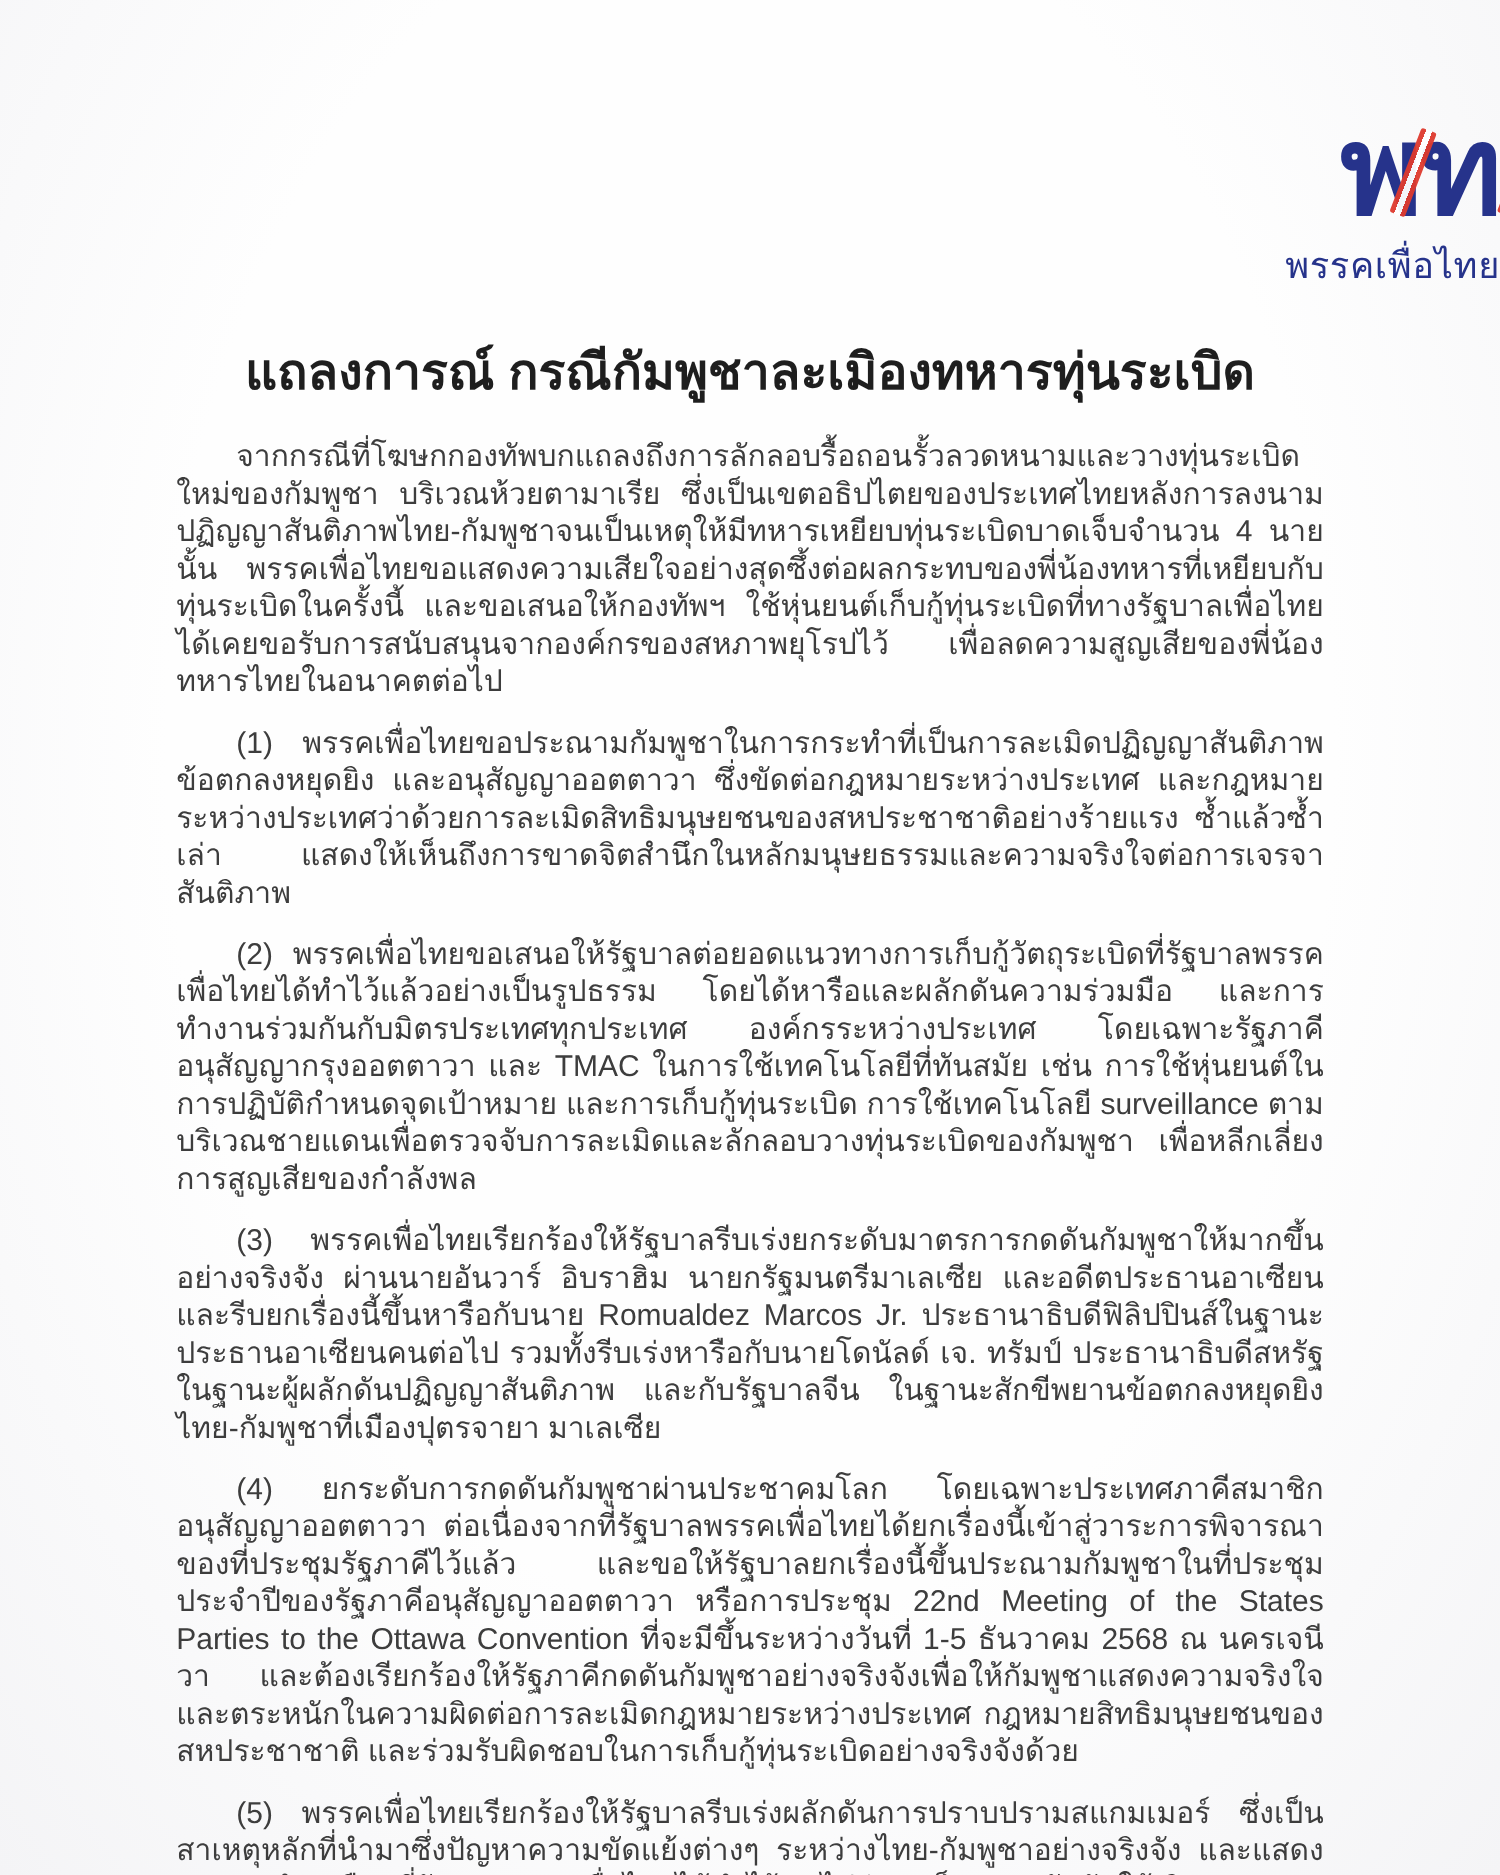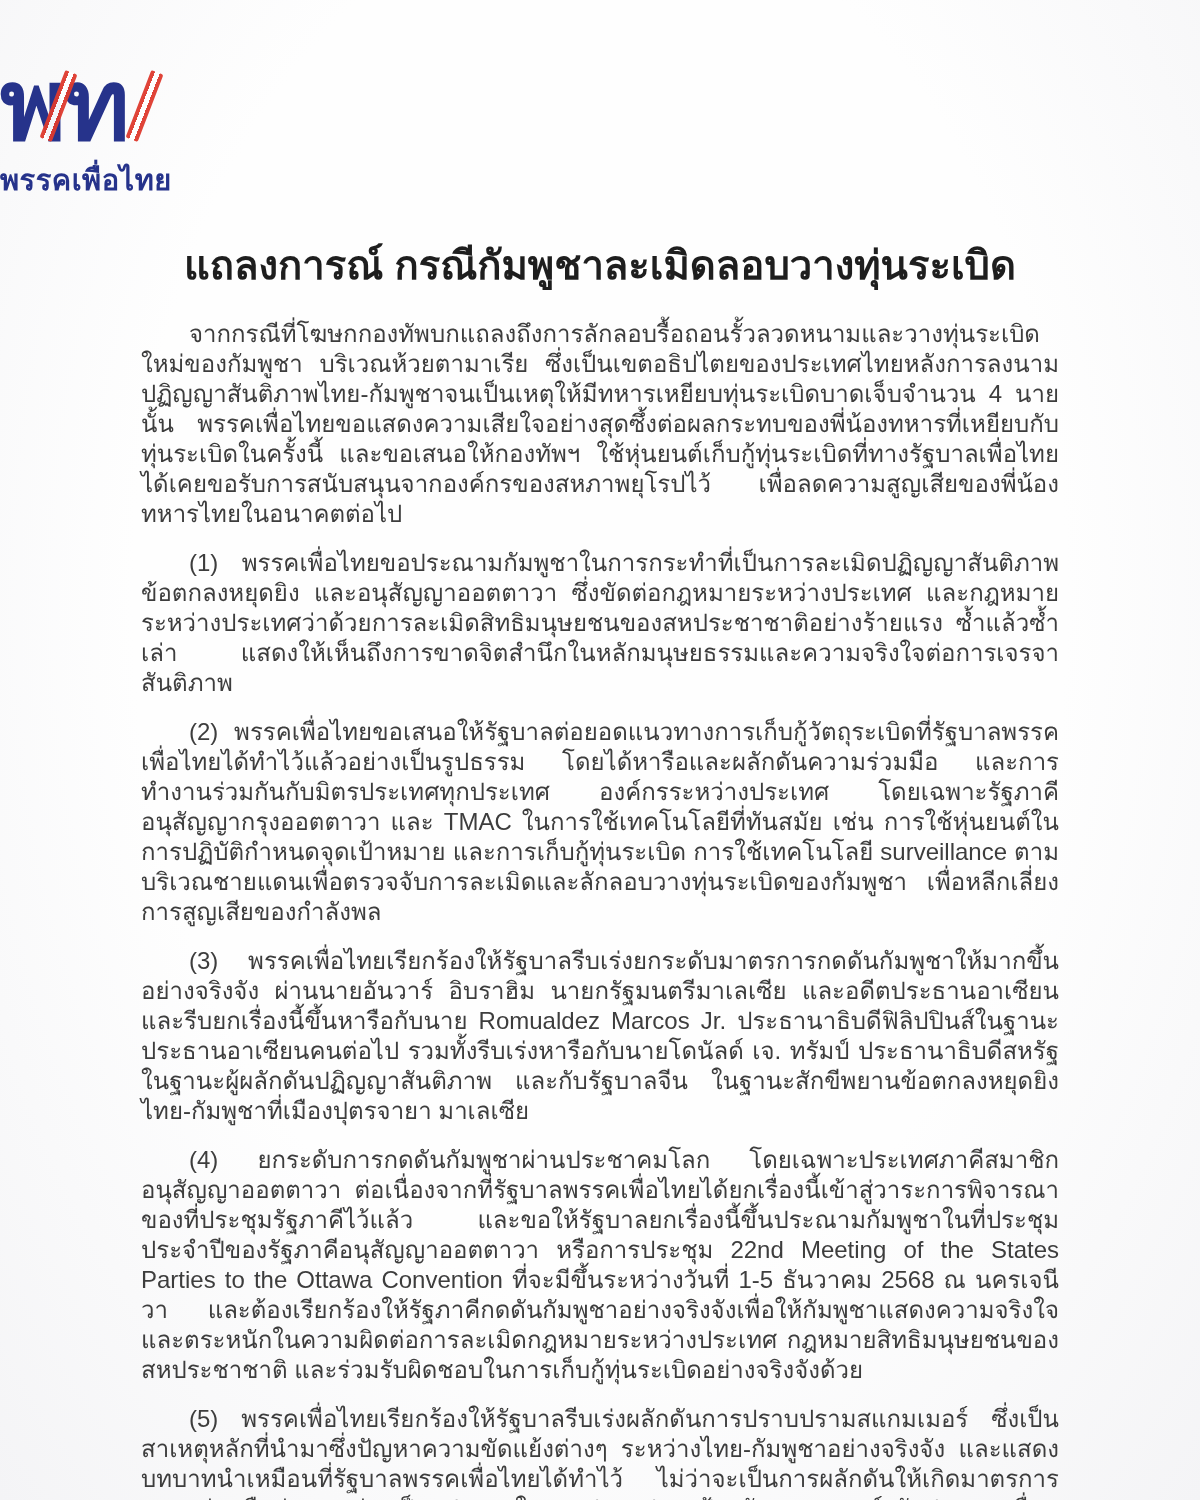--- a/index.html
+++ b/index.html
@@ -9,22 +9,22 @@
     font-family: "Liberation Sans", "DejaVu Sans", sans-serif;
     background: radial-gradient(ellipse at 50% 40%, #fefefe 55%, #f4f4f6 100%);
     overflow: hidden;
   }
   .page {
     position: relative;
     width: 1200px;
     height: 1500px;
   }
   .logo-block {
-    padding-top: 58px;
-    text-align: left;
+    padding-top: 90px;
+    text-align: right;
   }
   .logo-mark {
     position: relative;
     display: inline-block;
     font-size: 100px;
     line-height: 0.95;
     font-weight: 800;
     letter-spacing: -2px;
   }
   .flag-stripe {
@@ -35,21 +35,21 @@
     transform: rotate(21deg);
     background: linear-gradient(90deg,
       #de3a2e 0 4px, #ffffff 4px 9px, #de3a2e 9px 13px);
     border-radius: 2px;
     opacity: 0.95;
   }
   .flag-stripe.s1 { left: 52px; }
   .flag-stripe.s2 { left: 138px; }
   .party-name {
     font-size: 29px;
-    font-weight: 700;
+    font-weight: 400;
     margin-top: 4px;
     letter-spacing: 0.5px;
   }
   .doc-title {
     text-align: center;
     font-size: 40px;
     font-weight: 800;
     color: #1e1e1e;
     margin: 30px auto 6px auto;
     width: 1000px;
@@ -86,21 +86,21 @@
 
   <div class="logo-block">
     <div class="logo-mark" style="color:#26338b">
       <span>พท</span>
       <span class="flag-stripe s1"></span>
       <span class="flag-stripe s2"></span>
     </div>
     <div class="party-name" style="color:#26338b">พรรคเพื่อไทย</div>
   </div>
 
-  <h1 class="doc-title">แถลงการณ์ กรณีกัมพูชาละเมิดลอบวางทุ่นระเบิด</h1>
+  <h1 class="doc-title">แถลงการณ์ กรณีกัมพูชาละเมิองทหารทุ่นระเบิด</h1>
 
   <div class="content">
     <p>จากกรณีที่โฆษกกองทัพบกแถลงถึงการลักลอบรื้อถอนรั้วลวดหนามและวางทุ่นระเบิดใหม่ของกัมพูชา บริเวณห้วยตามาเรีย ซึ่งเป็นเขตอธิปไตยของประเทศไทยหลังการลงนามปฏิญญาสันติภาพไทย-กัมพูชาจนเป็นเหตุให้มีทหารเหยียบทุ่นระเบิดบาดเจ็บจำนวน 4 นายนั้น พรรคเพื่อไทยขอแสดงความเสียใจอย่างสุดซึ้งต่อผลกระทบของพี่น้องทหารที่เหยียบกับทุ่นระเบิดในครั้งนี้ และขอเสนอให้กองทัพฯ ใช้หุ่นยนต์เก็บกู้ทุ่นระเบิดที่ทางรัฐบาลเพื่อไทยได้เคยขอรับการสนับสนุนจากองค์กรของสหภาพยุโรปไว้ เพื่อลดความสูญเสียของพี่น้องทหารไทยในอนาคตต่อไป</p>
     <p>(1) พรรคเพื่อไทยขอประณามกัมพูชาในการกระทำที่เป็นการละเมิดปฏิญญาสันติภาพ ข้อตกลงหยุดยิง และอนุสัญญาออตตาวา ซึ่งขัดต่อกฎหมายระหว่างประเทศ และกฎหมายระหว่างประเทศว่าด้วยการละเมิดสิทธิมนุษยชนของสหประชาชาติอย่างร้ายแรง ซ้ำแล้วซ้ำเล่า แสดงให้เห็นถึงการขาดจิตสำนึกในหลักมนุษยธรรมและความจริงใจต่อการเจรจาสันติภาพ</p>
     <p>(2) พรรคเพื่อไทยขอเสนอให้รัฐบาลต่อยอดแนวทางการเก็บกู้วัตถุระเบิดที่รัฐบาลพรรคเพื่อไทยได้ทำไว้แล้วอย่างเป็นรูปธรรม โดยได้หารือและผลักดันความร่วมมือ และการทำงานร่วมกันกับมิตรประเทศทุกประเทศ องค์กรระหว่างประเทศ โดยเฉพาะรัฐภาคีอนุสัญญากรุงออตตาวา และ TMAC ในการใช้เทคโนโลยีที่ทันสมัย เช่น การใช้หุ่นยนต์ในการปฏิบัติกำหนดจุดเป้าหมาย และการเก็บกู้ทุ่นระเบิด การใช้เทคโนโลยี surveillance ตามบริเวณชายแดนเพื่อตรวจจับการละเมิดและลักลอบวางทุ่นระเบิดของกัมพูชา เพื่อหลีกเลี่ยงการสูญเสียของกำลังพล</p>
     <p>(3) พรรคเพื่อไทยเรียกร้องให้รัฐบาลรีบเร่งยกระดับมาตรการกดดันกัมพูชาให้มากขึ้นอย่างจริงจัง ผ่านนายอันวาร์ อิบราฮิม นายกรัฐมนตรีมาเลเซีย และอดีตประธานอาเซียน และรีบยกเรื่องนี้ขึ้นหารือกับนาย Romualdez Marcos Jr. ประธานาธิบดีฟิลิปปินส์ในฐานะประธานอาเซียนคนต่อไป รวมทั้งรีบเร่งหารือกับนายโดนัลด์ เจ. ทรัมป์ ประธานาธิบดีสหรัฐ ในฐานะผู้ผลักดันปฏิญญาสันติภาพ และกับรัฐบาลจีน ในฐานะสักขีพยานข้อตกลงหยุดยิงไทย-กัมพูชาที่เมืองปุตรจายา มาเลเซีย</p>
     <p>(4) ยกระดับการกดดันกัมพูชาผ่านประชาคมโลก โดยเฉพาะประเทศภาคีสมาชิกอนุสัญญาออตตาวา ต่อเนื่องจากที่รัฐบาลพรรคเพื่อไทยได้ยกเรื่องนี้เข้าสู่วาระการพิจารณาของที่ประชุมรัฐภาคีไว้แล้ว และขอให้รัฐบาลยกเรื่องนี้ขึ้นประณามกัมพูชาในที่ประชุมประจำปีของรัฐภาคีอนุสัญญาออตตาวา หรือการประชุม 22nd Meeting of the States Parties to the Ottawa Convention ที่จะมีขึ้นระหว่างวันที่ 1-5 ธันวาคม 2568 ณ นครเจนีวา และต้องเรียกร้องให้รัฐภาคีกดดันกัมพูชาอย่างจริงจังเพื่อให้กัมพูชาแสดงความจริงใจ และตระหนักในความผิดต่อการละเมิดกฎหมายระหว่างประเทศ กฎหมายสิทธิมนุษยชนของสหประชาชาติ และร่วมรับผิดชอบในการเก็บกู้ทุ่นระเบิดอย่างจริงจังด้วย</p>
     <p>(5) พรรคเพื่อไทยเรียกร้องให้รัฐบาลรีบเร่งผลักดันการปราบปรามสแกมเมอร์ ซึ่งเป็นสาเหตุหลักที่นำมาซึ่งปัญหาความขัดแย้งต่างๆ ระหว่างไทย-กัมพูชาอย่างจริงจัง และแสดงบทบาทนำเหมือนที่รัฐบาลพรรคเพื่อไทยได้ทำไว้ ไม่ว่าจะเป็นการผลักดันให้เกิดมาตรการความร่วมมือต่างๆ อย่างเป็นรูปธรรมในการปราบปรามป้องกันสแกมเมอร์ กับประเทศเพื่อนบ้านในกรอบอนุภูมิภาคลุ่มน้ำโขงและอาเซียน กับมิตรประเทศมหาอำนาจในกรอบความร่วมมือทวิภาคี และการแสดงบทบาทนำในการขับเคลื่อนการปราบปรามสแกมเมอร์ร่วมกับสำนักงานว่าด้วยยาเสพติดและอาชญากรรมแห่งสหประชาชาติ (UNODC) ทั้งในเรื่องการตัดท่อน้ำเลี้ยงของขบวนการอาชญากรรมข้ามชาติต่างๆ และการเยียวยาผู้เสียหาย</p>
   </div>
 

